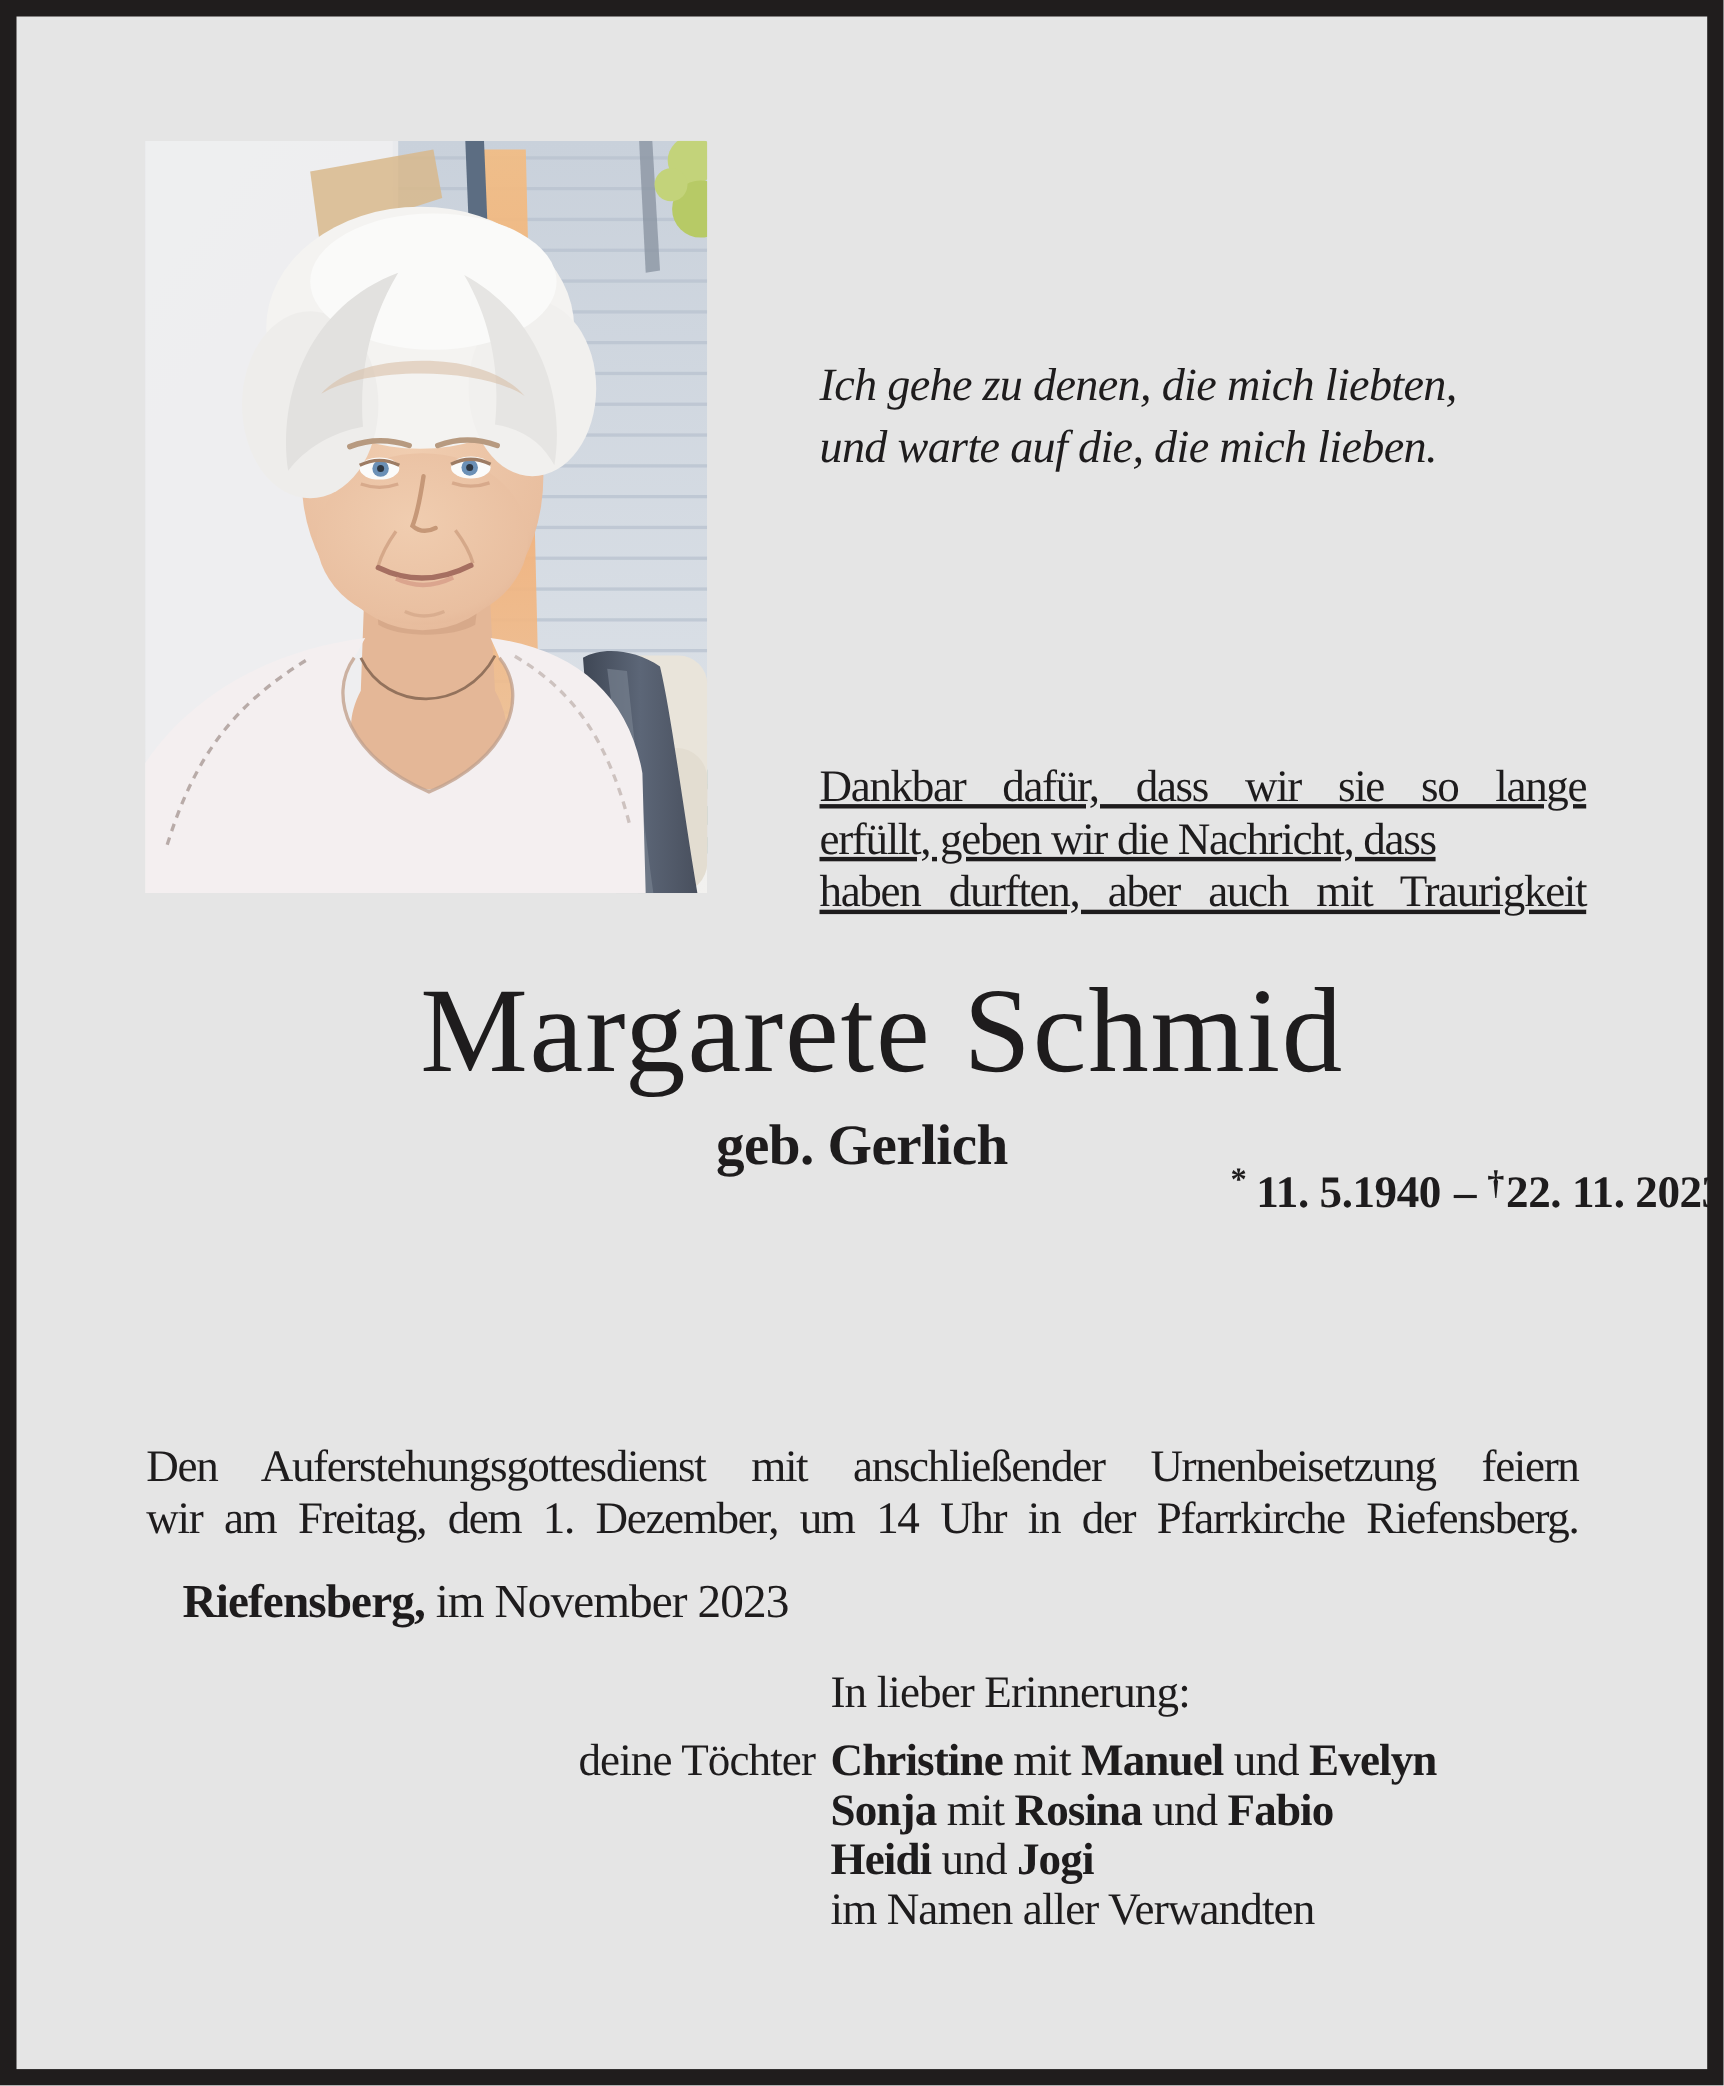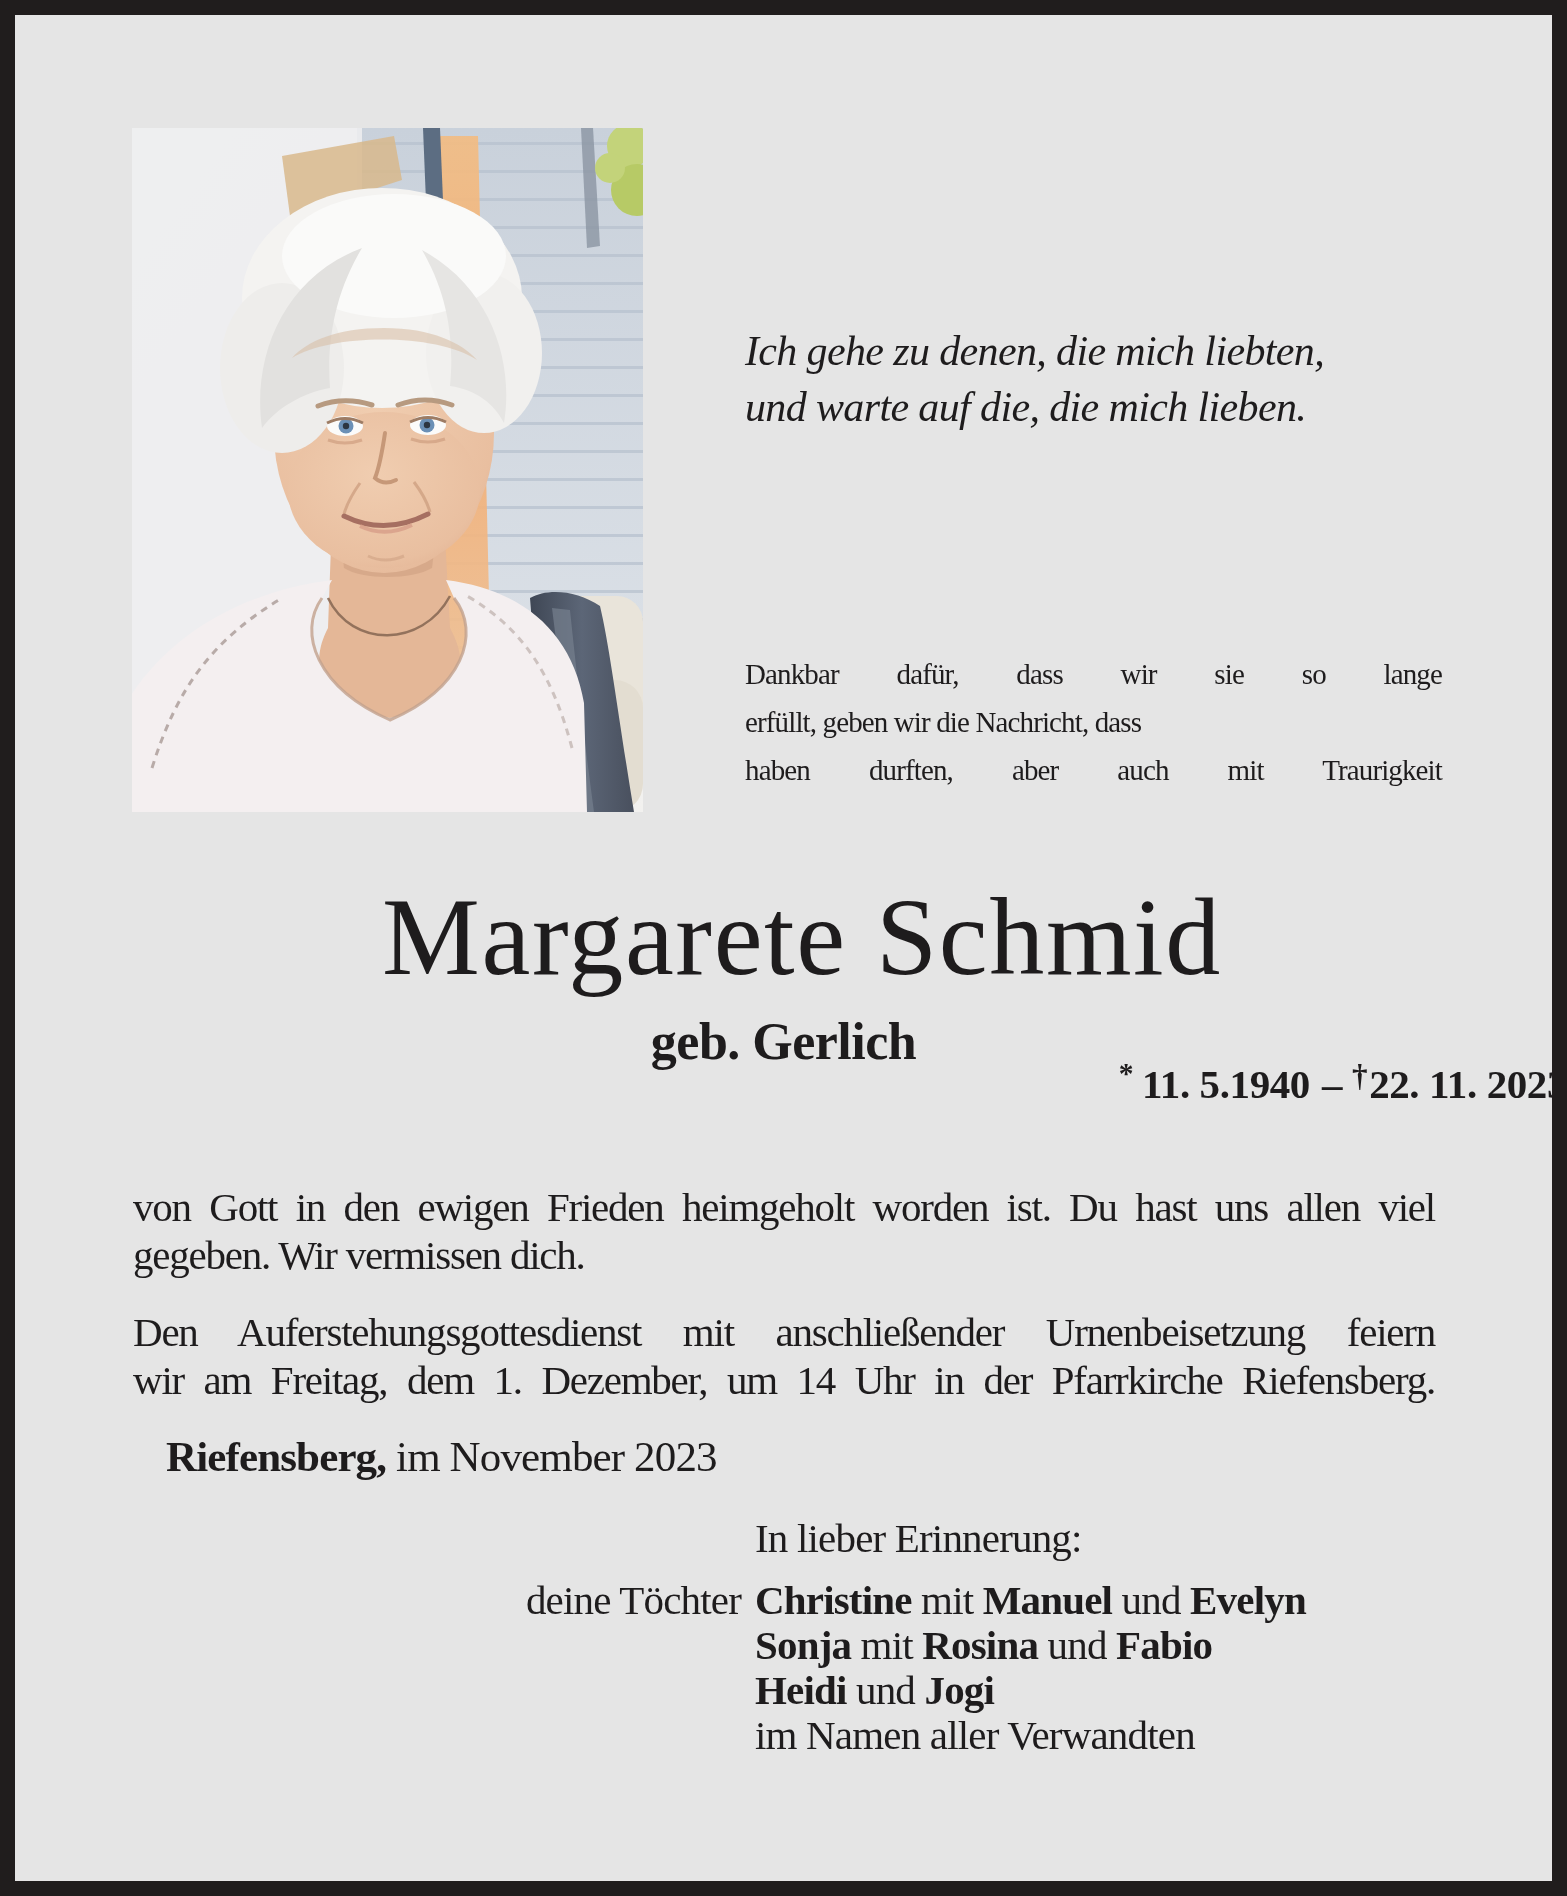--- a/index.html
+++ b/index.html
@@ -16,22 +16,22 @@
   .photo{
     position:absolute;left:132px;top:128px;width:511px;height:684px;overflow:hidden;
   }
   .photo svg{display:block;width:100%;height:100%;}
 
   .quote{
     position:absolute;left:745px;top:323px;
     font-style:italic;font-size:42px;line-height:56px;letter-spacing:-0.015em;
   }
   .intro{
-    position:absolute;left:745px;top:650px;width:697px;
-    font-size:29px;line-height:48px;letter-spacing:-0.03em;
+    position:absolute;left:745px;top:690px;width:697px;
+    font-size:41px;line-height:48px;letter-spacing:-0.03em;text-decoration:underline;
   }
   .jline{display:block;text-align:justify;text-align-last:justify;}
   .jline.last{text-align-last:left;}
 
   .name{
     position:absolute;left:0;right:0;top:882px;text-align:center;
     font-size:110px;line-height:1;letter-spacing:0.015em;font-weight:400;margin:0;padding-left:37px;
   }
   .maiden{
     position:absolute;left:0;right:0;top:1012px;text-align:center;
@@ -232,24 +232,20 @@
     <span class="jline last">erfüllt, geben wir die Nachricht, dass</span>
     <span class="jline">haben durften, aber auch mit Traurigkeit</span>
   </div>
 
   <h1 class="name">Margarete Schmid</h1>
   <div class="maiden">geb. Gerlich</div>
   <div class="dates">
     <span class="star">*</span><span>11. 5.1940</span><span class="sep">–</span><span class="dagger">†</span><span>22. 11. 2023</span>
   </div>
 
-  <div class="para1">
-    <span class="jline">von Gott in den ewigen Frieden heimgeholt worden ist. Du hast uns allen viel</span>
-    <span class="jline last">gegeben. Wir vermissen dich.</span>
-  </div>
   <div class="para2">
     <span class="jline">Den Auferstehungsgottesdienst mit anschließender Urnenbeisetzung feiern</span>
     <span class="jline">wir am Freitag, dem 1. Dezember, um 14 Uhr in der Pfarrkirche Riefensberg.</span>
   </div>
 
   <div class="dateline">
     <b>Riefensberg,</b><span> im November 2023</span>
   </div>
 
   <div class="memoriam">

